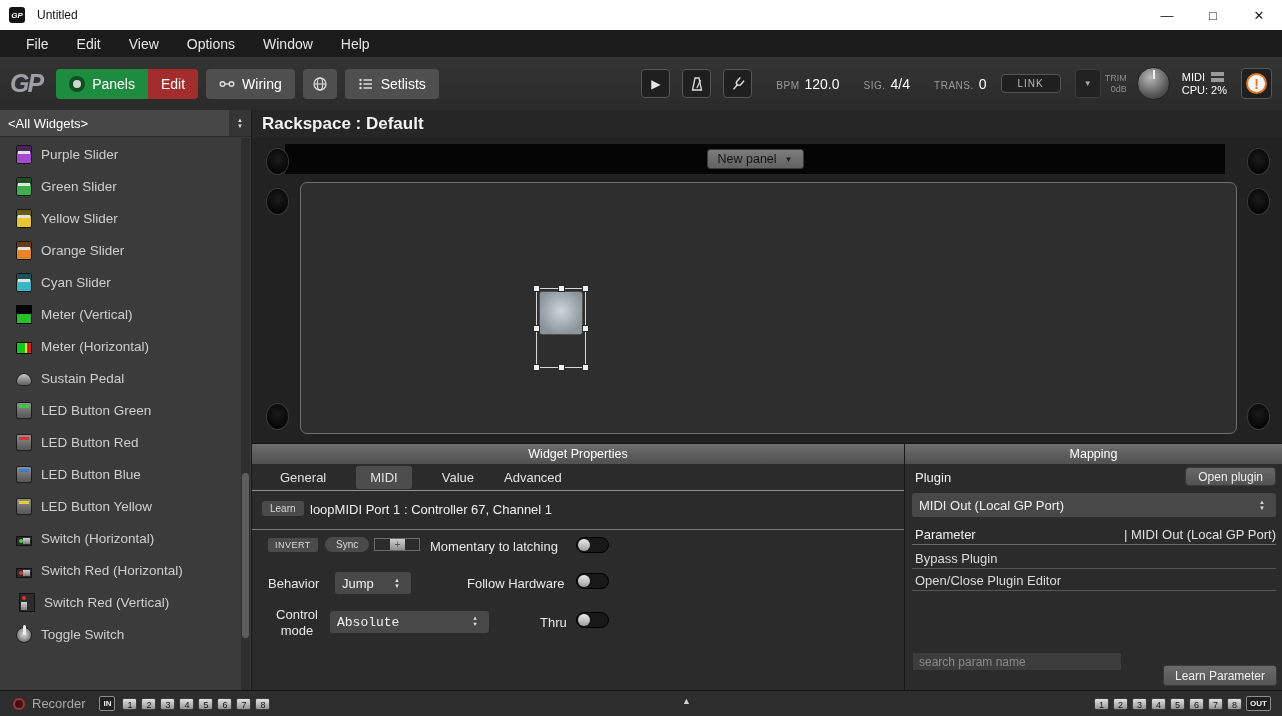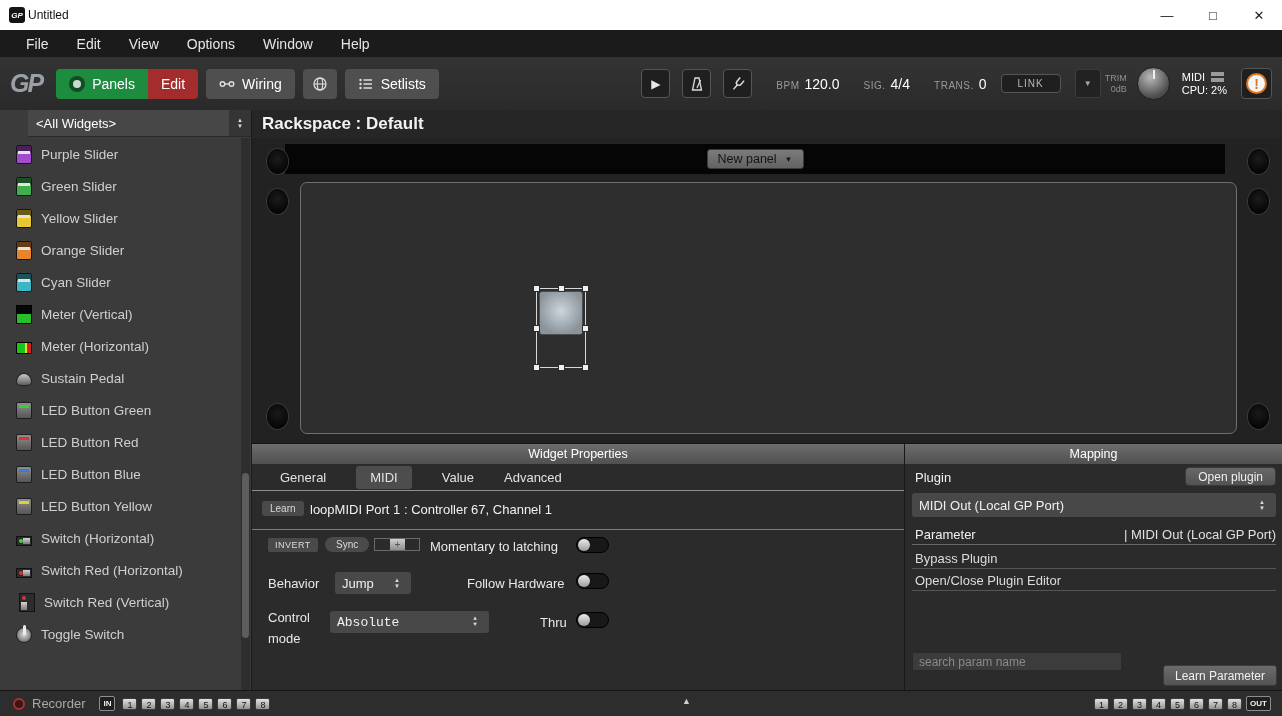--- a/index.html
+++ b/index.html
@@ -2,21 +2,21 @@
 <html><head>
 <meta charset="utf-8">
 <style>
   * { margin:0; padding:0; box-sizing:border-box; }
   html,body { width:1282px; height:716px; }
   body { font-family:"Liberation Sans", sans-serif; background:#262626; overflow:hidden; position:relative; color:#ddd; }
 
   
   .titlebar { position:absolute; left:0; top:0; width:1282px; height:30px; background:#ffffff; display:flex; align-items:center; }
   .tb-logo { width:16px; height:16px; margin-left:9px; background:#141414; color:#fff; font-size:8px; font-weight:bold; font-style:italic; display:flex; align-items:center; justify-content:center; border-radius:3px; }
-  .tb-title { margin-left:3px; font-size:12px; color:#111; }
+  .tb-title { margin-left:12px; font-size:12px; color:#111; }
   .tb-controls { margin-left:auto; display:flex; height:100%; }
   .tb-btn { width:46px; height:100%; display:flex; align-items:center; justify-content:center; font-size:13px; color:#222; cursor:default; }
 
   
   .menubar { position:absolute; left:0; top:30px; width:1282px; height:27px; background:#1b1b1b; display:flex; align-items:center; padding-left:12px; gap:0; }
   .menu-item { font-size:14px; color:#e6e6e6; padding:4px 14px; }
 
   
   .toolbar { position:absolute; left:0; top:57px; width:1282px; height:53px; background:linear-gradient(#343434,#2a2a2a); display:flex; align-items:center; }
   .gp-logo { font-size:25px; font-weight:bold; font-style:italic; color:#9aa0a6; margin:0 14px 0 10px; letter-spacing:-2px; }
@@ -43,21 +43,21 @@
   .midi-row { display:flex; align-items:center; gap:6px; }
   .midi-row .lbl { font-size:11px; color:#fff; }
   .midi-bars { display:flex; flex-direction:column; gap:2px; }
   .midi-bars i { width:13px; height:4px; background:#9a9a9a; display:block; }
   .cpu-row { font-size:11px; color:#fff; }
   .panic-btn { width:31px; height:31px; background:#1f1f1f; border:1px solid #565656; border-radius:4px; margin:0 10px 0 14px; display:flex; align-items:center; justify-content:center; }
   .panic-circle { width:21px; height:21px; border-radius:50%; border:2px solid currentColor; display:flex; align-items:center; justify-content:center; font-weight:bold; font-size:14px; background:#f5f5f5; }
 
   
   .sidebar { position:absolute; left:0; top:110px; width:252px; height:580px; background:#3b3b3b; border-right:1px solid #1a1a1a; }
-  .filter { height:27px; background:#474747; display:flex; align-items:center; border-bottom:1px solid #2a2a2a;margin-left:28px; }
+  .filter { height:27px; background:#474747; display:flex; align-items:center; border-bottom:1px solid #2a2a2a; }
   .filter-label { font-size:13px; color:#fff; padding-left:8px; flex:1; }
   .dd-arrow { width:14px; display:flex; flex-direction:column; align-items:center; font-size:6px; line-height:6px; color:#ddd; }
   .dd-arrow::before { content:"▲"; display:block; }
   .dd-arrow::after { content:"▼"; display:block; }
   .filter .arrow-box { width:22px; height:100%; background:#353535; display:flex; align-items:center; justify-content:center; }
   .sb-list { position:absolute; top:28px; left:0; right:10px; }
   .sb-item { height:32px; display:flex; align-items:center; padding-left:16px; gap:9px; }
   .sb-label { font-size:13.5px; color:#cfcfcf; }
   .sb-icon { width:16px; height:19px; position:relative; flex:0 0 16px; }
   .sb-icon[data-icon="slider-v"] { background:var(--c); border:1px solid #161616; border-radius:2px; box-shadow:inset 0 6px 0 rgba(0,0,0,.55); }
@@ -110,21 +110,21 @@
   .wp-sep { position:absolute; left:0; right:0; top:37px; border-top:1px solid #7d7d7d; }
   .mini-btn { background:#4a4a4a; color:#dcdcdc; font-size:9px; padding:2px 7px; border-radius:2px; letter-spacing:.5px; }
   .pill-btn { background:#4a4a4a; color:#dcdcdc; font-size:10px; padding:2px 11px; border-radius:8px; }
   .fader-preview { width:46px; height:13px; background:#2b2b2b; border:1px solid #6a6a6a; position:relative; }
   .fader-preview::after { content:"+"; position:absolute; left:15px; top:0; width:15px; height:11px; background:linear-gradient(#cfcfcf,#8f8f8f); color:#555; font-size:10px; line-height:11px; text-align:center; }
   .wp-label { font-size:13px; color:#e8e8e8; }
   .toggle { width:33px; height:16px; border-radius:8px; background:#181818; border:1px solid #000; position:relative; }
   .toggle::after { content:""; position:absolute; left:1px; top:1px; width:12px; height:12px; border-radius:50%; background:linear-gradient(#ececec,#9d9d9d); }
   .dropdown { background:#484848; border-radius:3px; height:22px; display:flex; align-items:center; padding:0 7px; font-size:13px; color:#f0f0f0; }
   .dropdown .dd-arrow { margin-left:auto; }
-  .ctrl-mode-label { text-align:left; width:58px; line-height:21px; }
+  .ctrl-mode-label { text-align:center; width:58px; line-height:16px; }
 
   .mp-content { position:absolute; left:0; top:20px; right:0; bottom:0; }
   .mp-plugin-label { position:absolute; left:10px; top:6px; font-size:13px; color:#f0f0f0; }
   .open-plugin-btn { position:absolute; right:6px; top:3px; height:19px; background:linear-gradient(#686868,#525252); border:1px solid #3a3a3a; border-radius:4px; color:#eee; font-size:12px; padding:0 12px; display:flex; align-items:center; }
   .mp-dd { position:absolute; left:7px; right:6px; top:29px; height:24px; }
   .mp-param-row { position:absolute; left:7px; right:6px; top:61px; height:20px; border-bottom:1px solid #6a6a6a; display:flex; align-items:center; }
   .mp-param-row .left { font-size:13px; color:#f0f0f0; margin-left:3px; }
   .mp-param-row .right { margin-left:auto; font-size:13px; color:#e0e0e0; }
   .mp-row { position:absolute; left:7px; right:6px; height:21px; border-bottom:1px solid #565656; display:flex; align-items:center; font-size:13px; color:#dcdcdc; }
   .mp-row span { margin-left:3px; }

